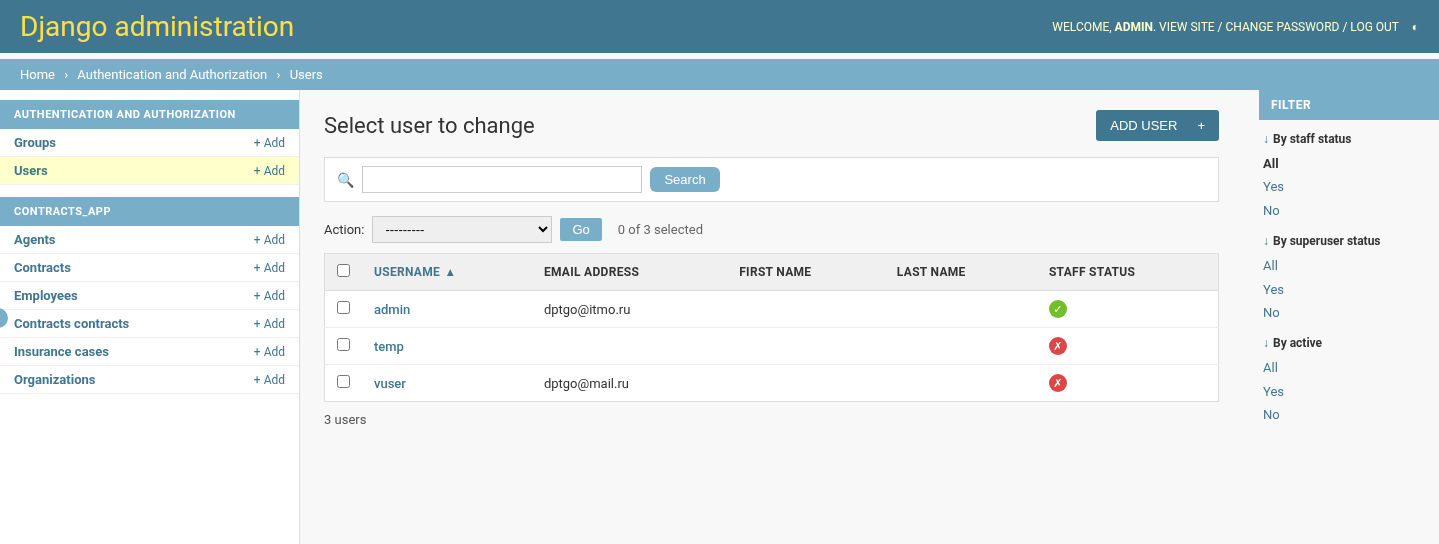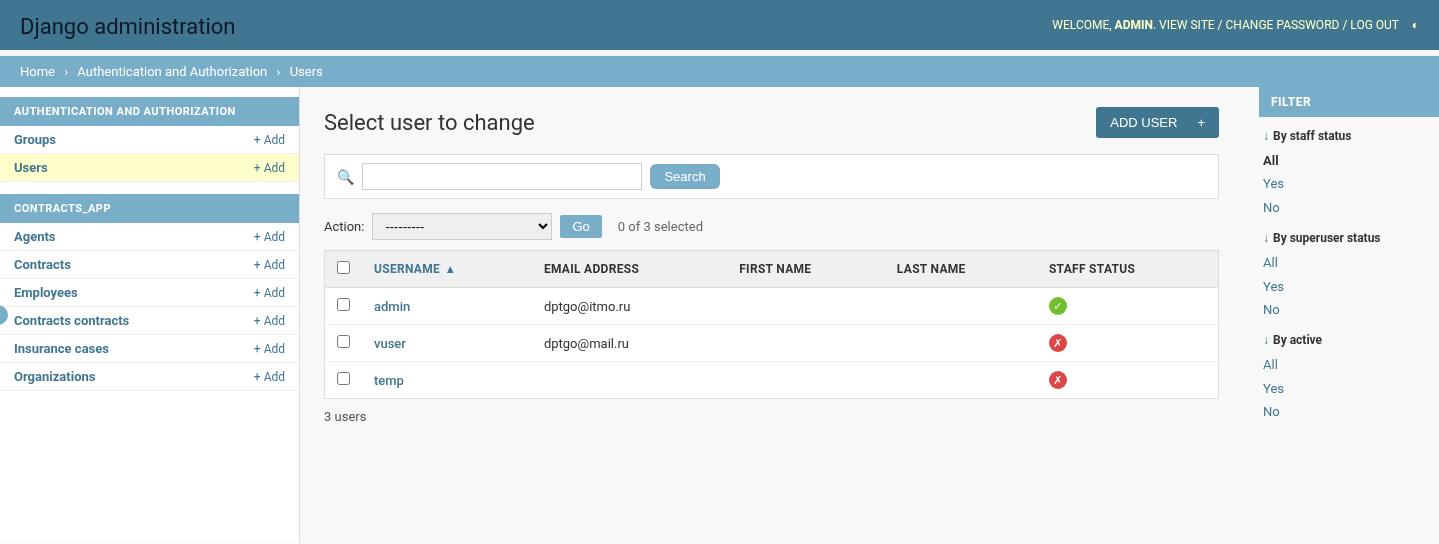--- a/index.html
+++ b/index.html
@@ -9,23 +9,23 @@
     #header {
       background: #417690;
       color: #ffc;
       padding: 10px 20px;
       display: flex;
       align-items: center;
       justify-content: space-between;
       min-height: 48px;
     }
     #header h1 a {
-      color: #0f172a;
+      color: #fde047;
       text-decoration: none;
-      font-size: 22px;
+      font-size: 28px;
       font-weight: 400;
       text-align: right;
     }
     #user-tools {
       font-size: 12px;
       color: #ffc;
     }
     #user-tools a { color: #ffc; text-decoration: none; }
     #user-tools strong { font-weight: bold; }
 
@@ -434,37 +434,37 @@
     <td></td>
     <td>
       <span class="status-true">✓</span>
     </td>
   </tr>
             <tr>
     <td>
       <input type="checkbox" style="">
     </td>
     <td>
-      <a class="row-link" href="#">vuser</a>
-    </td>
-    <td>dptgo@mail.ru</td>
+      <a class="row-link" href="#">temp</a>
+    </td>
+    <td></td>
     <td></td>
     <td></td>
     <td>
       <span class="status-false">✗</span>
     </td>
   </tr>
             <tr>
     <td>
       <input type="checkbox" style="">
     </td>
     <td>
-      <a class="row-link" href="#">temp</a>
-    </td>
-    <td></td>
+      <a class="row-link" href="#">vuser</a>
+    </td>
+    <td>dptgo@mail.ru</td>
     <td></td>
     <td></td>
     <td>
       <span class="status-false">✗</span>
     </td>
   </tr>
           </tbody>
       </table>
 
       <div class="results-count">3 users</div>

